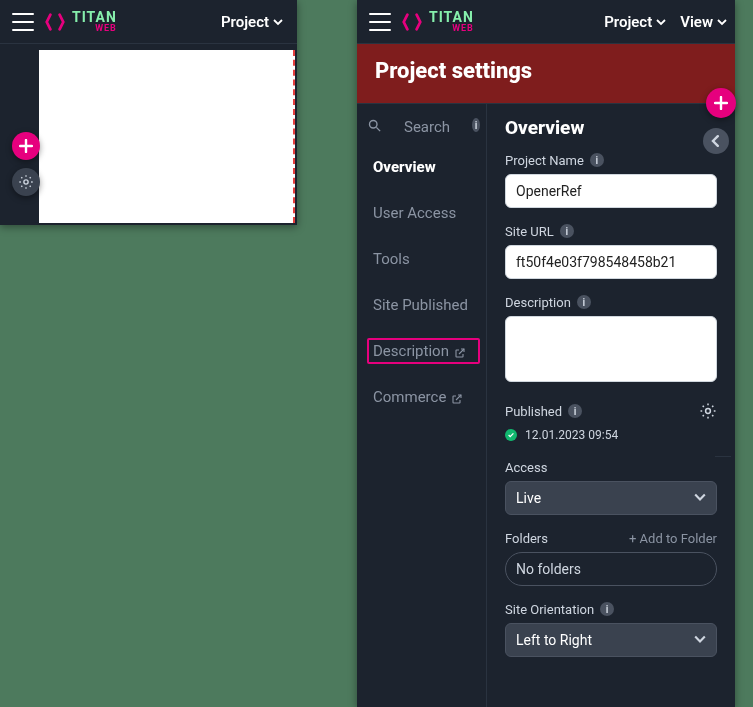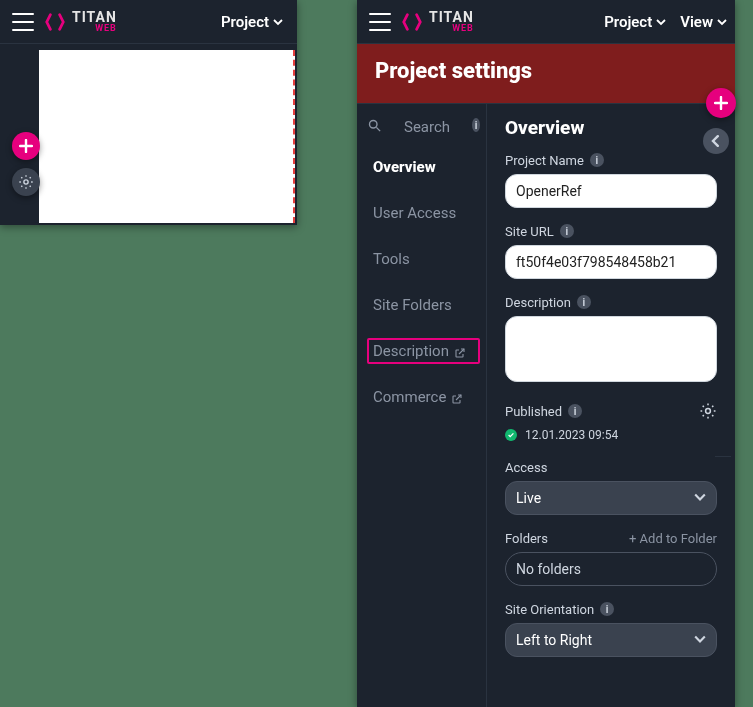--- a/index.html
+++ b/index.html
@@ -40,21 +40,21 @@
     display: flex; flex-direction: column; justify-content: space-between;
     cursor: pointer;
   }
   .hamburger span { display: block; height: 2px; background: #fff; border-radius: 1px; }
   .logo {
     display: flex; align-items: center; gap: 6px;
     cursor: pointer;
   }
   .logo-mark { display:flex; align-items:center; }
   .logo-text { display: flex; flex-direction: column; line-height: 0.9; }
-  .logo-text .t1 { font-size: 14px; font-weight: 700; letter-spacing: 1px; color: #e5e5e5; }
+  .logo-text .t1 { font-size: 14px; font-weight: 700; letter-spacing: 1px; color: #86efac; }
   .logo-text .t2 { font-size: 9px; font-weight: 700; letter-spacing: 1px; color: #e6007e; text-align: right; }
   .topbar .spacer { flex: 1; }
   .menu-item {
     display: flex; align-items: center; gap: 4px;
     font-size: 15px; font-weight: 600; color: #fff; cursor: pointer;
     padding: 4px 2px;
   }
   .chev { width: 10px; height: 10px; }
   .chev svg { display:block; }
   .canvas-area {
@@ -134,21 +134,21 @@
     font-size: 19px; font-weight: 800; margin-bottom: 14px;
   }
   .field { margin-bottom: 16px; }
   .field-label {
     font-size: 13px; color: #cfd6e0; margin-bottom: 6px;
     display: flex; align-items: flex-start; gap: 6px;
   }
   .field-label .label-right { margin-left: auto; }
   .text-input, .textarea, .select, .pill-input {
     width: 100%; background: #fff; color: #222;
-    border: 1px solid #d0d7de; border-radius: 12px;
+    border: 1px solid #d0d7de; border-radius: 6px;
     padding: 8px 10px; font-size: 14px;
     font-family: inherit;
   }
   .textarea { height: 66px; resize: none; }
   .select {
     background: #3a424f; color: #fff; border-color: #4a5260;
     position: relative;
     display: flex; align-items: center; justify-content: space-between;
     cursor: pointer;
   }
@@ -312,21 +312,21 @@
         <li class="nav-item active">
           <span>Overview</span>
         </li>
         <li class="nav-item">
           <span>User Access</span>
         </li>
         <li class="nav-item">
           <span>Tools</span>
         </li>
         <li class="nav-item">
-          <span>Site Folders</span>
+          <span>Site Published</span>
         </li>
         <li class="nav-item highlight">
           <span>Description</span>
           <span class="ext-icon">
             <svg width="12" height="12" viewBox="0 0 24 24" fill="none" stroke="#8b94a3" stroke-width="2.2">
                 <path d="M14 4h6v6"></path>
                 <path d="M20 4L10 14"></path>
                 <path d="M18 14v5a1 1 0 0 1-1 1H5a1 1 0 0 1-1-1V7a1 1 0 0 1 1-1h5"></path>
               </svg>
           </span>

